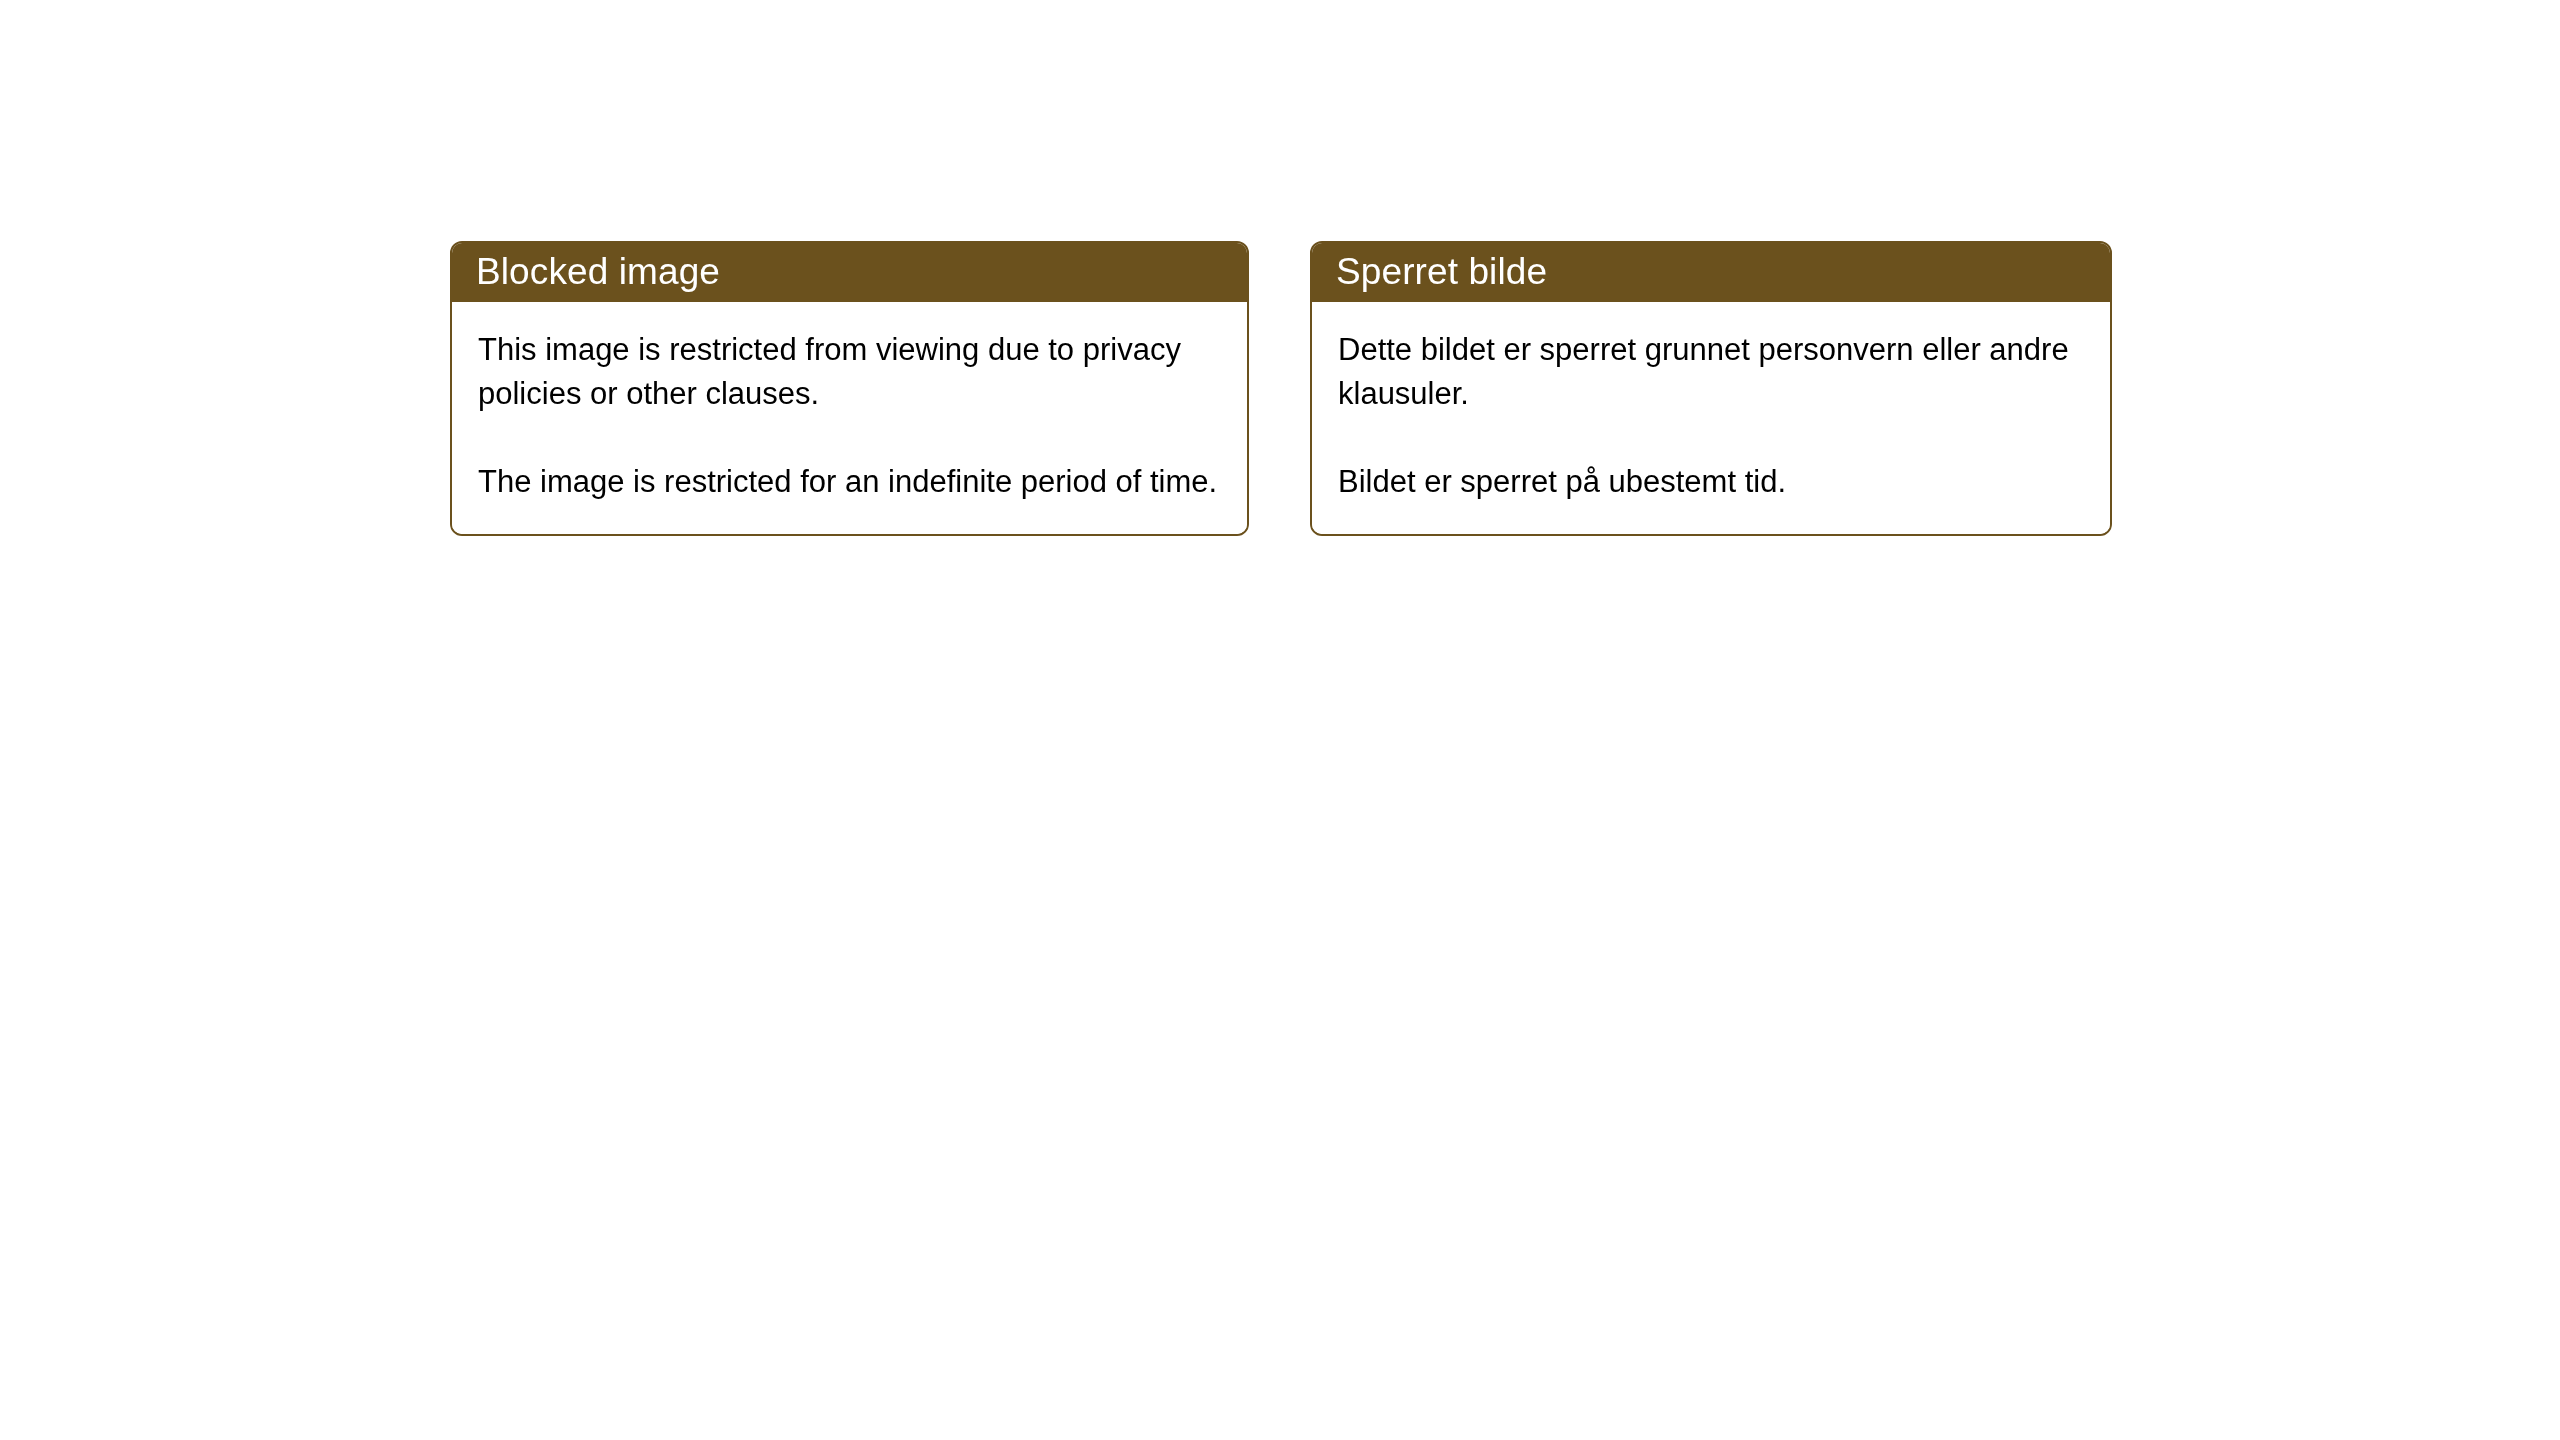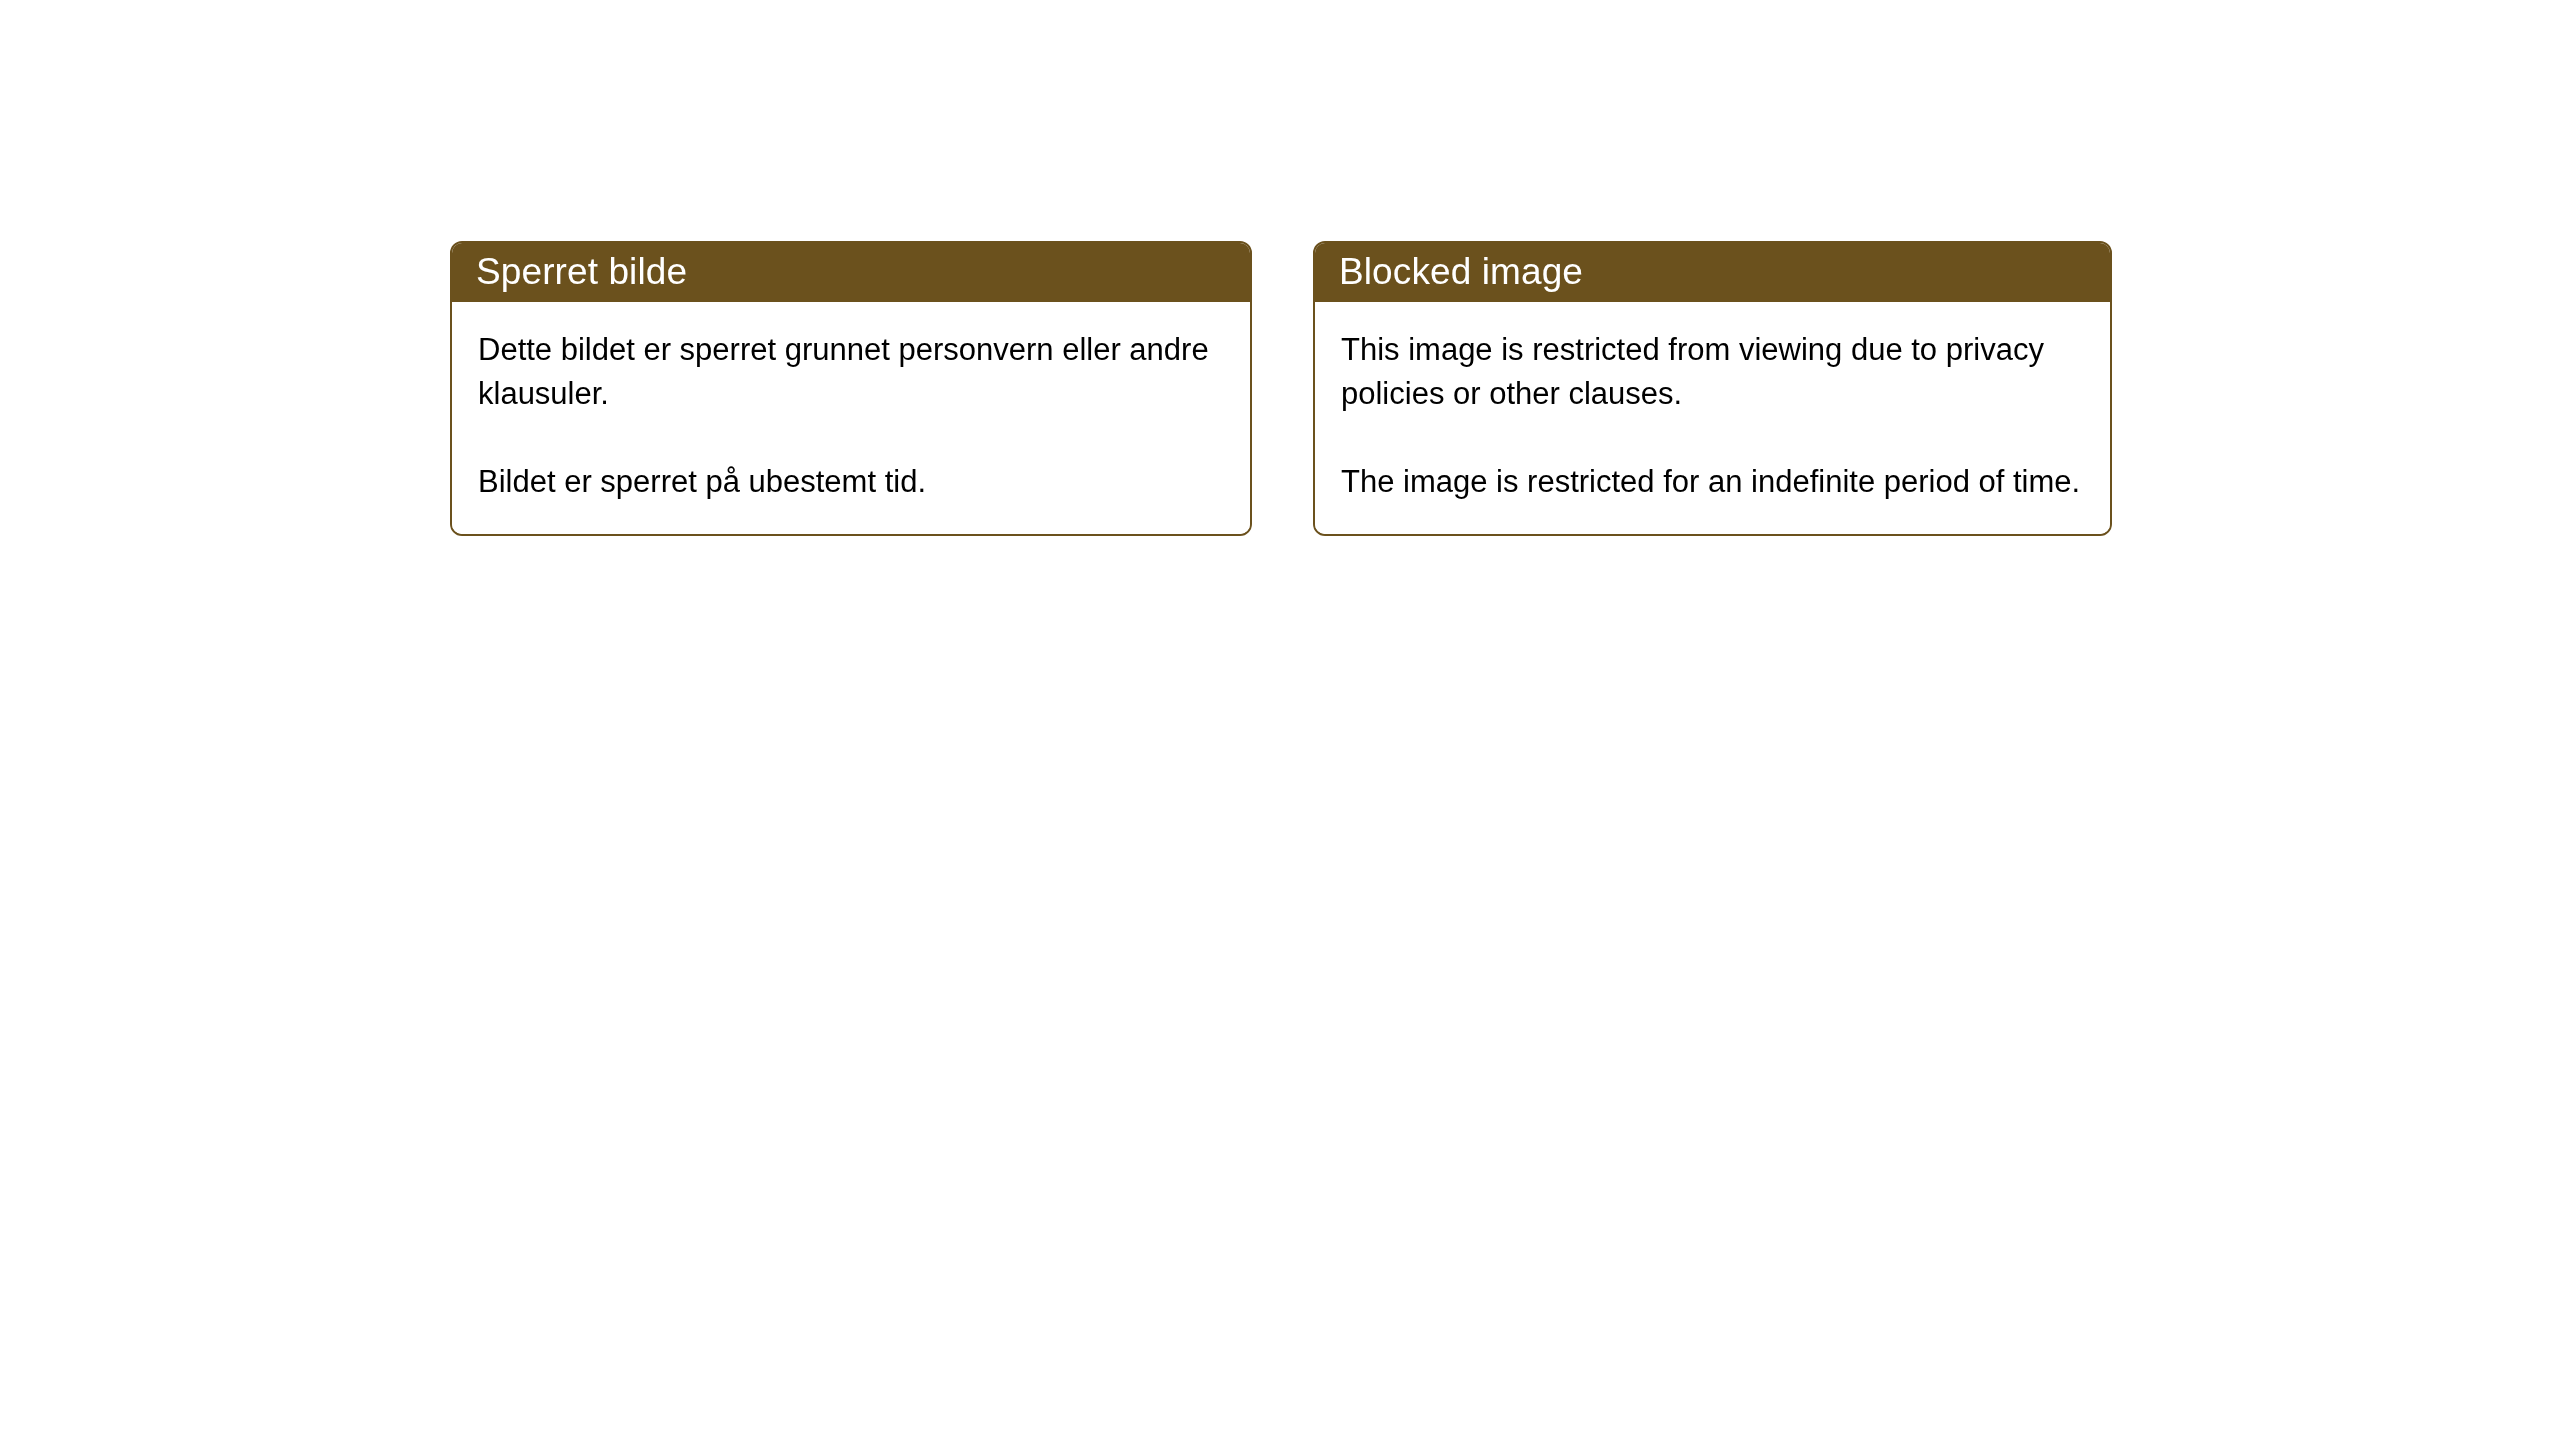--- a/index.html
+++ b/index.html
@@ -78,35 +78,35 @@
 
   .paragraph-gap {
     height: 44px;
   }
 </style>
 </head>
 <body>
 
 <div id="cards-area">
 
+  <div class="notice-card secondary">
+    <div class="card-header">
+      <span class="card-title">Blocked image</span>
+    </div>
+    <div class="card-body">
+      <p class="card-paragraph">This image is restricted from viewing due to privacy policies or other clauses.</p>
+      <div class="paragraph-gap"></div>
+      <p class="card-paragraph">The image is restricted for an indefinite period of time.</p>
+    </div>
+  </div>
+
   <div class="notice-card primary">
     <div class="card-header">
       <span class="card-title">Sperret bilde</span>
     </div>
     <div class="card-body">
       <p class="card-paragraph">Dette bildet er sperret grunnet personvern eller andre klausuler.</p>
       <div class="paragraph-gap"></div>
       <p class="card-paragraph">Bildet er sperret på ubestemt tid.</p>
     </div>
   </div>
 
-  <div class="notice-card secondary">
-    <div class="card-header">
-      <span class="card-title">Blocked image</span>
-    </div>
-    <div class="card-body">
-      <p class="card-paragraph">This image is restricted from viewing due to privacy policies or other clauses.</p>
-      <div class="paragraph-gap"></div>
-      <p class="card-paragraph">The image is restricted for an indefinite period of time.</p>
-    </div>
-  </div>
-
 </div>
 
 </body></html>

